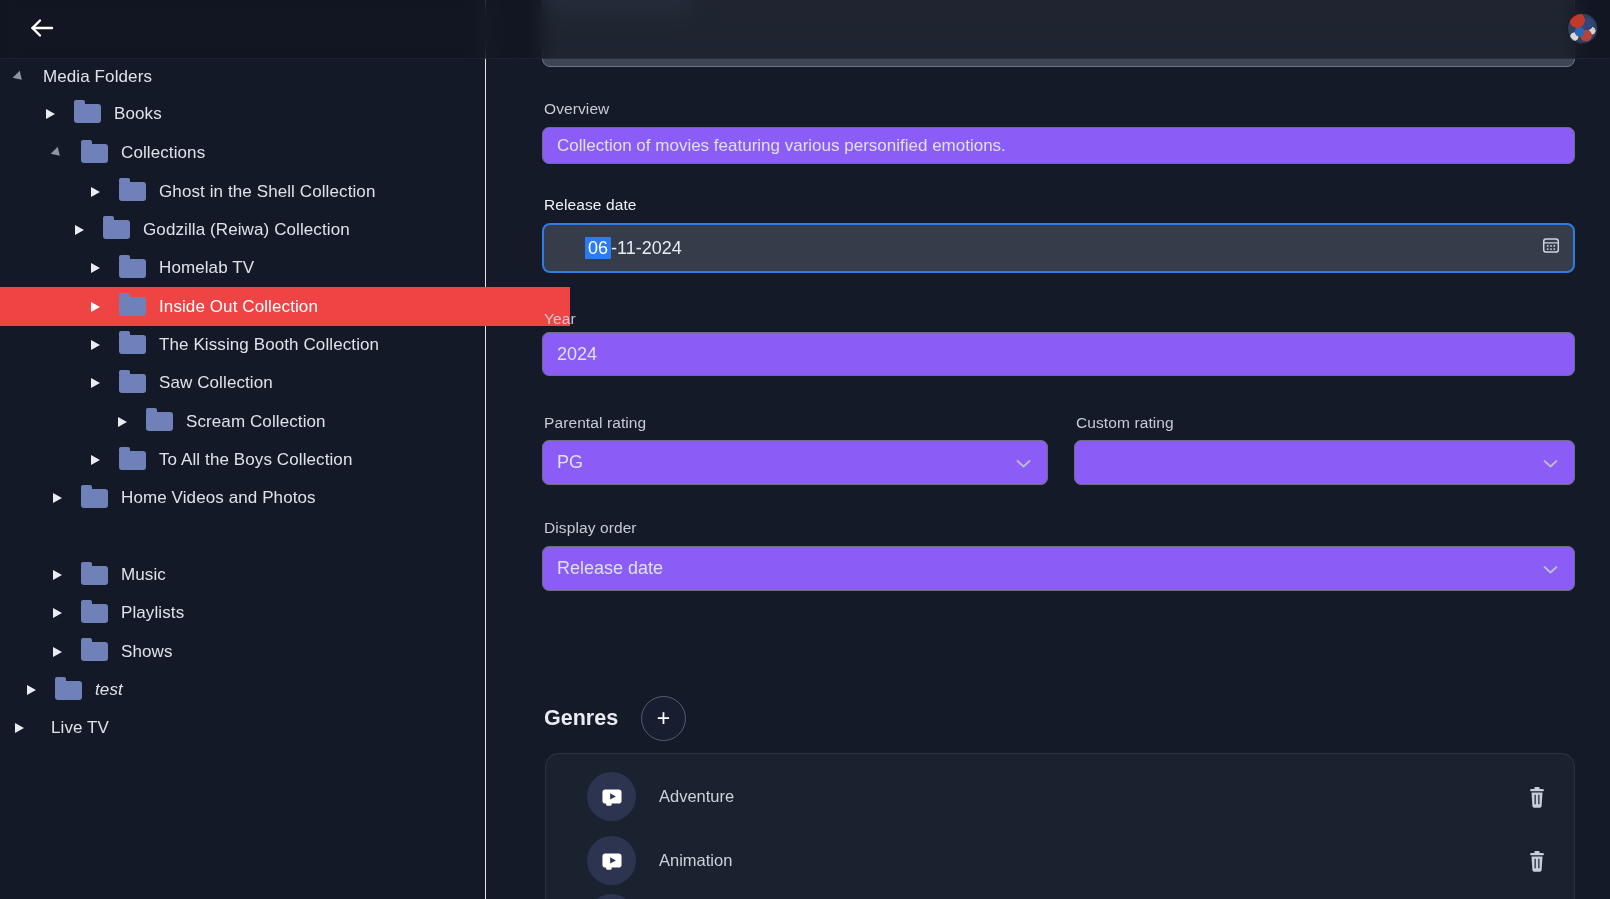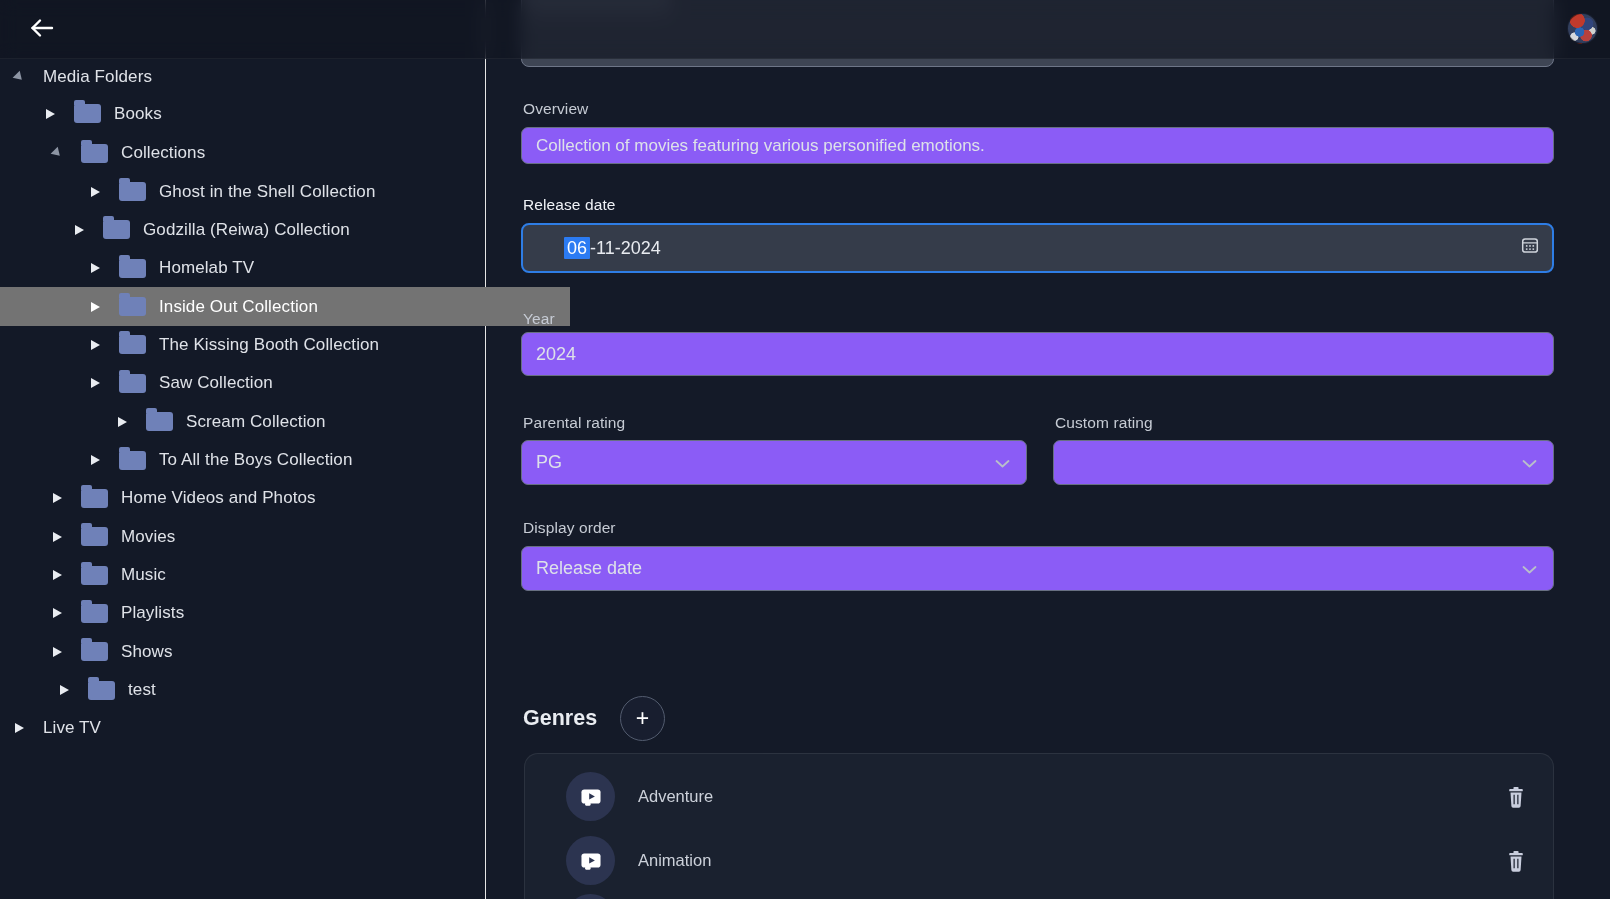--- a/index.html
+++ b/index.html
@@ -26,37 +26,37 @@
       radial-gradient(circle at 40% 62%, #2c65b4 0 18%, rgba(0,0,0,0) 20%),
       radial-gradient(circle at 62% 74%, #b8413d 0 20%, rgba(0,0,0,0) 22%),
       radial-gradient(circle at 22% 78%, #d7d9dd 0 12%, rgba(0,0,0,0) 14%),
       radial-gradient(circle at 82% 58%, #d0d2cf 0 12%, rgba(0,0,0,0) 14%),
       #323f5e;
   }
   
   .sidebar{position:absolute;left:0;top:0;width:485px;height:899px;z-index:1;
     background:#131927;border-right:1px solid #e5e5e5;box-sizing:content-box;}
   .tree-row{position:absolute;left:0;width:485px;height:39px;display:flex;align-items:center;cursor:pointer;}
-  .tree-row.selected{background:#737373;}
+  .tree-row.selected{background:#ef4444;}
   .caret{width:20px;display:flex;justify-content:center;align-items:center;flex:none;}
   .caret.collapsed::before{content:"";display:block;width:0;height:0;
     border-left:9px solid #e9ecf1;border-top:5.5px solid transparent;border-bottom:5.5px solid transparent;}
   .caret.expanded::before{content:"";display:block;width:0;height:0;
     border-left:8px solid #8d95a4;border-top:5px solid transparent;border-bottom:5px solid transparent;
     transform:rotate(45deg);}
   .selected .caret.collapsed::before{border-left-color:#ffffff;}
   .folder{width:27px;height:19px;margin-left:14px;flex:none;position:relative;
     background:#6f81b8;border-radius:2px 3px 3px 3px;}
   .folder::before{content:"";position:absolute;left:0;top:-4px;width:11px;height:5px;
     background:#6f81b8;border-radius:2px 2px 0 0;}
   .tree-label{margin-left:13px;font-size:17px;color:#dfe2e8;white-space:nowrap;letter-spacing:.1px;}
   .tree-label.noicon{margin-left:14px;}
   .selected .tree-label{color:#ffffff;}
   
-  .main{position:absolute;left:462px;top:0;width:1124px;height:899px;overflow:hidden;z-index:2;}
+  .main{position:absolute;left:483px;top:0;width:1124px;height:899px;overflow:hidden;z-index:2;}
   .cut-input{position:absolute;left:59px;top:-62px;width:1033px;height:129px;box-sizing:border-box;
     background:#3e4554;border:1px solid #6e7688;border-radius:8px;}
   .smudge{position:absolute;left:62px;top:-5px;width:148px;height:20px;border-radius:6px;
     background:rgba(200,210,226,.17);filter:blur(6px);}
   .f-label{position:absolute;left:61px;font-size:15.5px;color:#c6cbd4;letter-spacing:.1px;}
   .f-label.bright{color:#f0f2f6;}
   .field{position:absolute;left:59px;width:1033px;box-sizing:border-box;display:flex;align-items:center;
     background:#8b5cf6;border:1px solid #687082;border-radius:7px;
     color:#dde1e9;font-size:18px;padding:0 14px;cursor:text;}
   .select{cursor:pointer;}
@@ -134,46 +134,41 @@
     <div class="tree-row" style="top: 478.85px; padding-left: 47px;">
       <span class="caret collapsed"></span>
       <span class="folder"></span>
       <span class="tree-label">Home Videos and Photos</span>
     </div>
     <div class="tree-row" style="top: 440.5px; padding-left: 85px;">
       <span class="caret collapsed"></span>
       <span class="folder"></span>
       <span class="tree-label">To All the Boys Collection</span>
     </div>
-    <div class="tree-row" style="top: 517.2px; padding-left: 47px;">
-      <span class="caret collapsed"></span>
-      <span class="folder"></span>
-      <span class="tree-label">Movies</span>
-    </div>
     <div class="tree-row" style="top: 555.55px; padding-left: 47px;">
       <span class="caret collapsed"></span>
       <span class="folder"></span>
       <span class="tree-label">Music</span>
     </div>
     <div class="tree-row" style="top: 593.9px; padding-left: 47px;">
       <span class="caret collapsed"></span>
       <span class="folder"></span>
       <span class="tree-label">Playlists</span>
     </div>
     <div class="tree-row" style="top: 632.25px; padding-left: 47px;">
       <span class="caret collapsed"></span>
       <span class="folder"></span>
       <span class="tree-label">Shows</span>
     </div>
-    <div class="tree-row" style="top: 670.6px; padding-left: 54px;">
+    <div class="tree-row" style="top: 670.6px; padding-left: 21px; font-style: italic;">
       <span class="caret collapsed"></span>
       <span class="folder"></span>
       <span class="tree-label">test</span>
     </div>
-    <div class="tree-row" style="top: 708.95px; padding-left: 9px;">
+    <div class="tree-row" style="top: 708.95px; padding-left: 9px; gap: 8px;">
       <span class="caret collapsed"></span>
       <span class="tree-label noicon">Live TV</span>
     </div>
   </nav>
 
 <main class="main">
   <div class="cut-input"></div>
   <div class="smudge"></div>
 
   <div class="f-label" style="top:100px">Overview</div>

